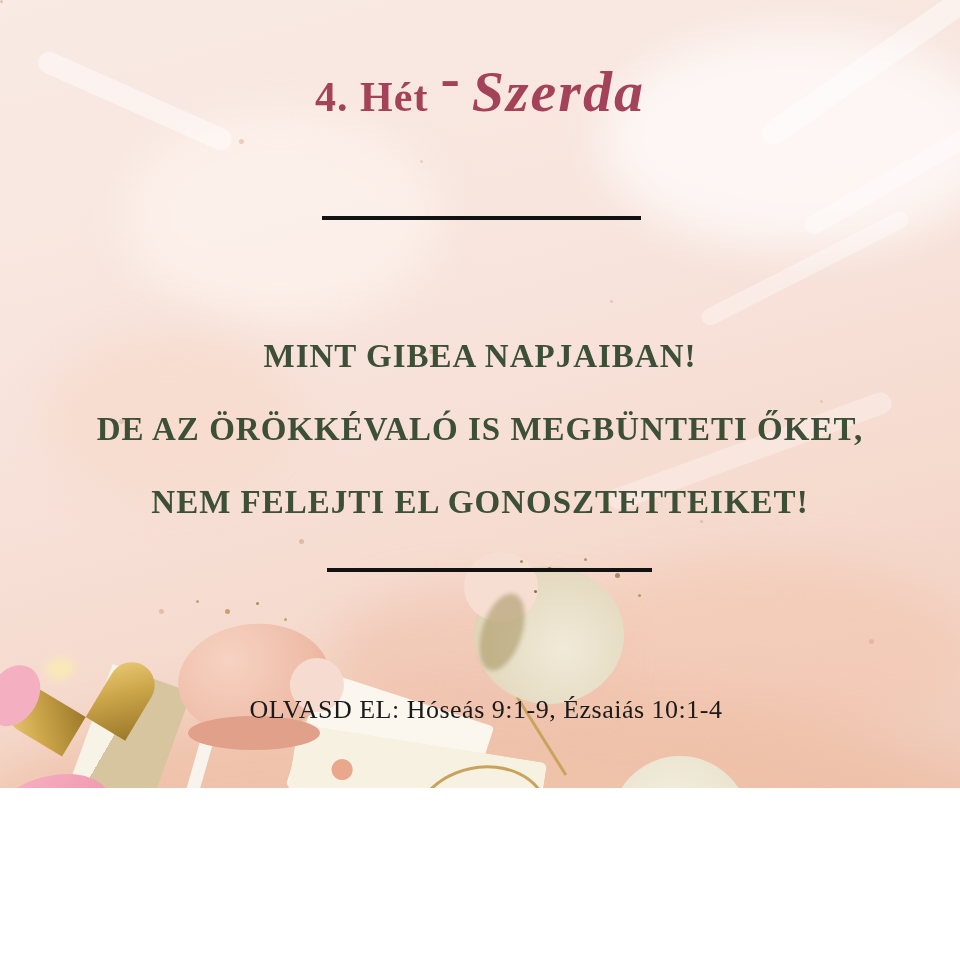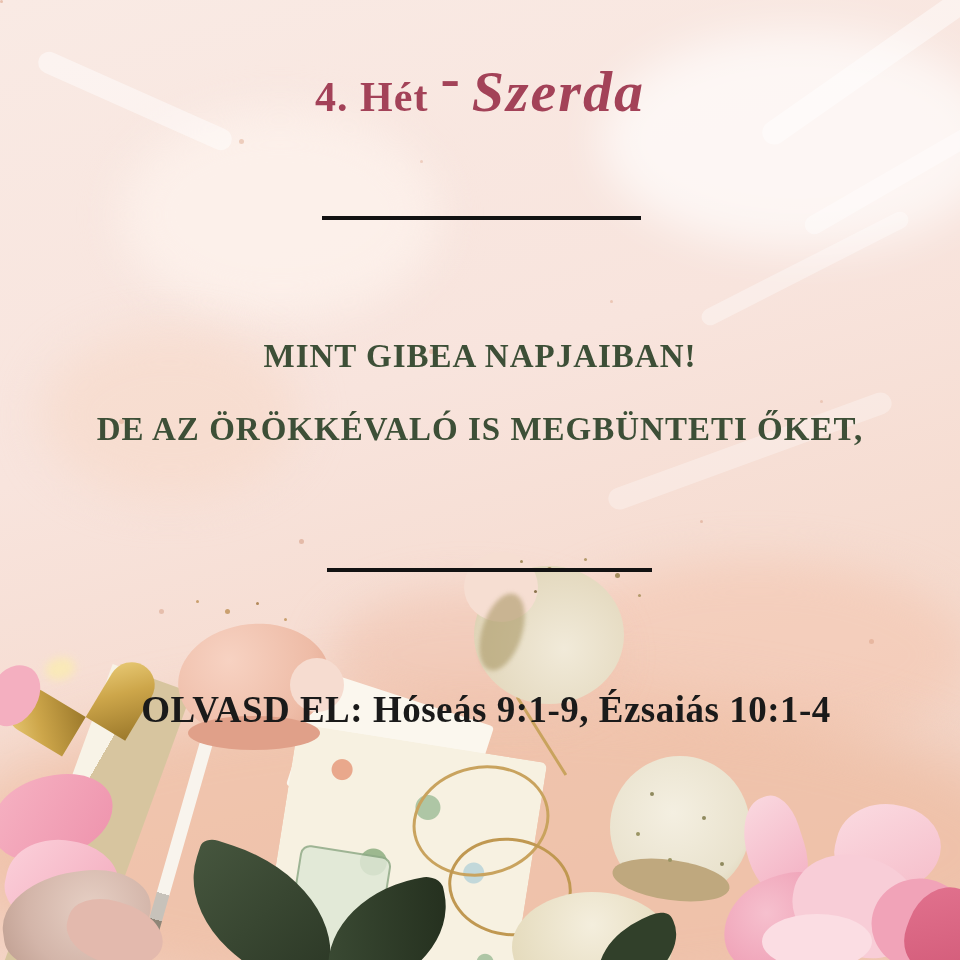--- a/index.html
+++ b/index.html
@@ -1,17 +1,17 @@
 <!DOCTYPE html>
 <html><head>
 <meta charset="utf-8">
 <style>
   html,body{margin:0;padding:0;background:#ffffff;}
   .canvas{
-    position:relative;width:960px;height:960px;overflow:hidden;
+    position:relative;width:960px;height:788px;overflow:hidden;
     font-family:"Liberation Serif","DejaVu Serif",serif;
     background:linear-gradient(165deg,#f9eae4 0%,#f8e4dd 40%,#f5d9cc 72%,#f0cdbd 100%);
   }
   .layer{position:absolute;inset:0;}
   
   .blob{position:absolute;border-radius:50%;filter:blur(22px);}
   .blob.b1{left:600px;top:30px;width:400px;height:220px;background:rgba(255,255,255,.65);}
   .blob.b2{left:120px;top:110px;width:320px;height:210px;background:rgba(253,243,238,.7);}
   .blob.b3{left:40px;top:330px;width:260px;height:170px;background:rgba(247,216,200,.6);}
   .blob.b4{left:540px;top:560px;width:430px;height:190px;background:rgba(243,199,177,.6);}
@@ -112,21 +112,21 @@
   .title .day{font-size:58px;font-style:italic;font-weight:bold;letter-spacing:2px;}
   .divider{position:absolute;height:4px;background:#121212;z-index:10;}
   .div-top{left:322px;top:216px;width:319px;}
   .div-bottom{left:327px;top:568px;width:325px;}
   .verse{color:#3d4f37;font-weight:bold;font-size:33px;letter-spacing:1px;line-height:33px;}
   .v1{top:267px;}
   .v1 .initial{font-size:52px;letter-spacing:0;}
   .v2{top:340px;}
   .v3{top:413px;}
   .v4{top:486px;}
-  .reading{color:#1a1a1a;font-weight:bold;font-size:37px;line-height:31px;letter-spacing:.5px;left:12px;}
+  .reading{color:#1a1a1a;font-weight:normal;font-size:26px;line-height:31px;letter-spacing:.5px;left:12px;}
   .r1{top:694px;}
   .r2{top:729px;}
   .footer{top:903px;left:120px;color:#2c2c2c;font-family:"Liberation Sans","DejaVu Sans",sans-serif;
     font-weight:bold;font-size:33px;letter-spacing:1px;line-height:33px;}
 </style>
 </head>
 <body>
 
 <div class="canvas">
 
@@ -197,20 +197,21 @@
   </div>
 
   <div class="txt title">
     <span class="week">4. Hét</span><span class="dash">-</span><span class="day">Szerda</span>
   </div>
 
   <div class="divider div-top"></div>
 
   <div class="txt verse v3">DE AZ ÖRÖKKÉVALÓ IS MEGBÜNTETI ŐKET,</div>
   <div class="txt verse v2">MINT GIBEA NAPJAIBAN!</div>
+  <div class="txt verse v4">NEM FELEJTI EL GONOSZTETTEIKET!</div>
 
   <div class="divider div-bottom"></div>
 
   <div class="txt reading r1">
     <span>OLVASD EL:</span>
     <span>Hóseás 9:1-9, Ézsaiás 10:1-4</span>
   </div>
 
 
 </div>

